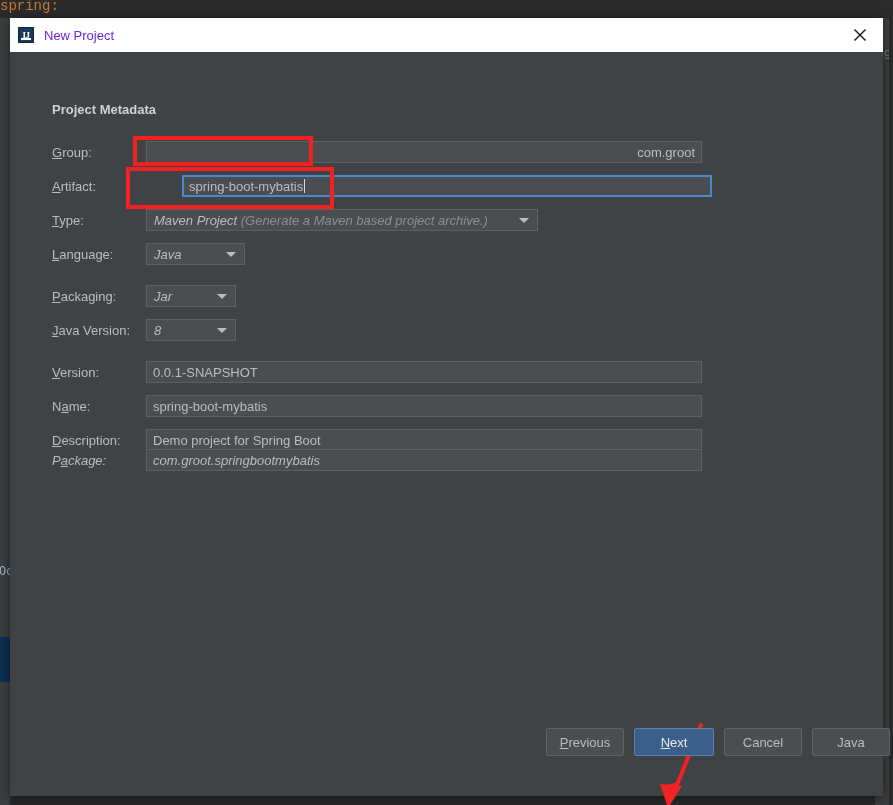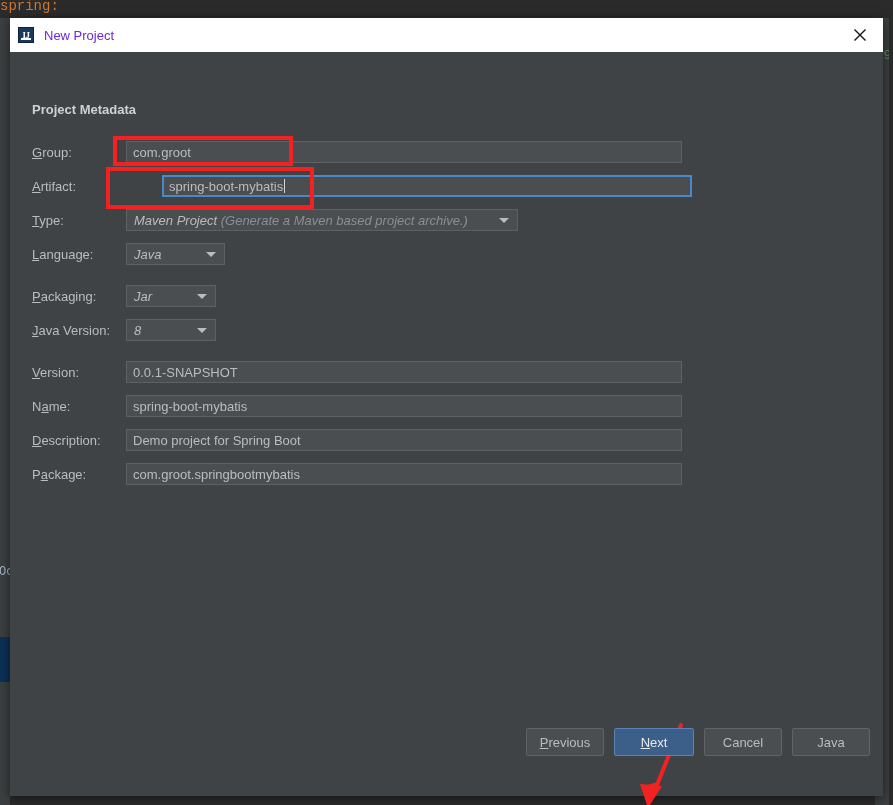--- a/index.html
+++ b/index.html
@@ -112,20 +112,21 @@
     width: 46px; height: 34px;
     display: flex; align-items: center; justify-content: center;
     cursor: default;
   }
   #close-btn svg { display: block; }
 
   
   #dlg-body {
     position: relative;
     height: 724px;
+    margin-left: 20px;
   }
 
   #section-title {
     position: absolute;
     left: 22px; top: 50px;
     font-size: 13px;
     font-weight: bold;
     color: #cfd2d4;
   }
 
@@ -264,21 +265,21 @@
       </svg>
     </div>
   </div>
 
   <div id="dlg-body">
 
     <div id="section-title">Project Metadata</div>
 
     <div class="row" style="top:89px; width:660px;">
       <div class="lbl"><u>G</u>roup:</div>
-      <div class="field" style="width:556px;">
+      <div class="field" style="width:556px;justify-content:flex-end;">
         <span>com.groot</span>
       </div>
     </div>
 
     <div class="row" style="top:123px; width:660px;gap:36px;">
       <div class="lbl"><u>A</u>rtifact:</div>
       <div class="field focused" style="width:556px;">
         <span>spring-boot-mybatis</span>
           <span class="caret"></span>
       </div>
@@ -330,21 +331,21 @@
       </div>
     </div>
 
     <div class="row" style="top:377px;">
       <div class="lbl"><u>D</u>escription:</div>
       <div class="field" style="width:556px;">
         <span>Demo project for Spring Boot</span>
       </div>
     </div>
 
-    <div class="row" style="top:411px;">
+    <div class="row" style="top:397px;font-style:italic;">
       <div class="lbl">P<u>a</u>ckage:</div>
       <div class="field" style="width:556px;">
         <span>com.groot.springbootmybatis</span>
       </div>
     </div>
 
     <div class="redbox" style="left:103px; top:84px; width:180px; height:30px;"></div>
     <div class="redbox" style="left:96px; top:115px; width:208px; height:42px;"></div>
 
     <svg id="red-arrow" viewBox="0 0 120 120">

